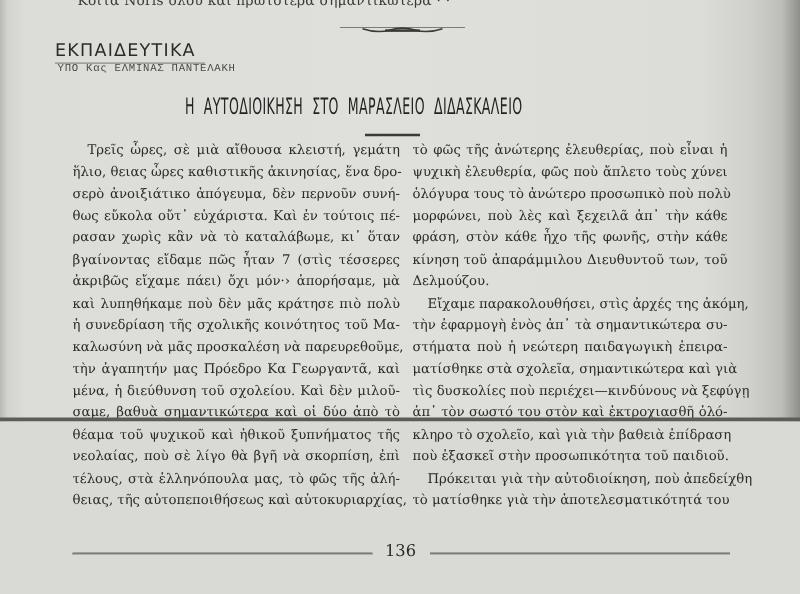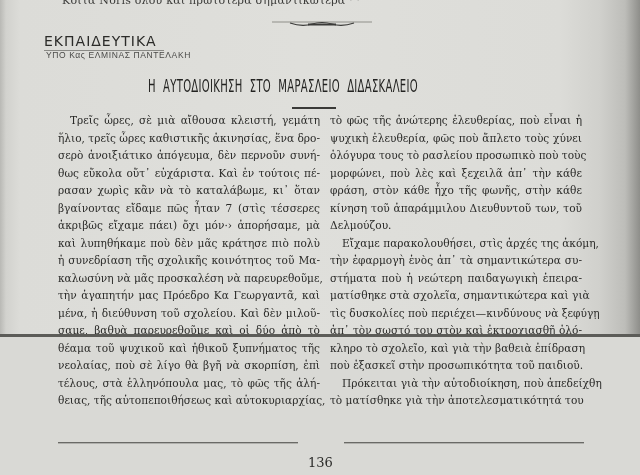--- a/index.html
+++ b/index.html
@@ -21,21 +21,21 @@
   .ornament {
     position:absolute; left:272px; top:20px; width:100px; height:8px;
   }
   .section {
     position:absolute; left:44px; top:33px;
     font-family:"DejaVu Sans", sans-serif; font-size:14px; letter-spacing:1px; color:#2b2b29;
     border-bottom:1px solid #8a8a86; padding-bottom:1px; width:120px;
   }
   .byline {
     position:absolute; left:46px; top:50px;
-    font-family:Liberation Sans, sans-serif; font-size:8.5px; letter-spacing:0.6px; color:#4a4a48;
+    font-family:Liberation Mono, monospace; font-size:8.5px; letter-spacing:0.6px; color:#4a4a48;
   }
   .title {
     position:absolute; left:148px; top:75px;
     font-family:"DejaVu Sans Condensed","DejaVu Sans", sans-serif; font-size:18px; font-weight:normal;
     letter-spacing:0.5px; word-spacing:6px; color:#232321;
     transform:scaleX(0.62); transform-origin:left top; white-space:nowrap;
   }
   .title-rule {
     position:absolute; left:292px; top:107px; width:44px; height:2px; background:#3a3a38;
   }
@@ -44,21 +44,21 @@
     font-size:10.6px; line-height:17.5px; color:#2a2a28;
     text-align:justify;
   }
   .col .line { display:block; white-space:nowrap; text-align-last:justify; height:17.5px; }
   .col .line.last { text-align-last:left; }
   .col .line.indent { padding-left:12px; }
   .col-left { left:58px; width:262px; }
   .col-right { left:330px; width:252px; }
   .footer-rule-left { position:absolute; left:58px; top:442px; width:240px; height:1px; background:#6a6a66; border-bottom:1px solid #b0b0ac; }
   .footer-rule-right { position:absolute; left:344px; top:442px; width:240px; height:1px; background:#6a6a66; border-bottom:1px solid #b0b0ac; }
-  .page-num { position:absolute; left:308px; top:434px; font-size:13px; color:#2a2a28;margin-top:21px; }
+  .page-num { position:absolute; left:308px; top:434px; font-size:13px; color:#2a2a28; }
   .bottom-shadow { position:absolute; left:0; bottom:0; width:640px; height:3px; background:#5c5c58; }
 </style>
 </head>
 <body>
 
 <div class="page">
 
   <div class="top-cut">Κοιτα Νοris ολου και πρωτοτερα σημαντικωτερα · ·</div>
 
   <svg class="ornament" viewBox="0 0 100 8">
@@ -68,42 +68,42 @@
   </svg>
 
   <div class="section">ΕΚΠΑΙΔΕΥΤΙΚΑ</div>
   <div class="byline">ΥΠΟ Κας ΕΛΜΙΝΑΣ ΠΑΝΤΕΛΑΚΗ</div>
 
   <div class="title">Η ΑΥΤΟΔΙΟΙΚΗΣΗ ΣΤΟ ΜΑΡΑΣΛΕΙΟ ΔΙΔΑΣΚΑΛΕΙΟ</div>
   <div class="title-rule"></div>
 
   <div class="col col-left">
     <span class="line indent">Τρεῖς ὧρες, σὲ μιὰ αἴθουσα κλειστή, γεμάτη</span>
-    <span class="line">ἥλιο, τρεῖς ὧρες καθιστικῆς ἀκινησίας, ἕνα δρο-</span>
+    <span class="line">ἥλιο, θειας ὧρες καθιστικῆς ἀκινησίας, ἕνα δρο-</span>
     <span class="line">σερὸ ἀνοιξιάτικο ἀπόγευμα, δὲν περνοῦν συνή-</span>
     <span class="line">θως εὔκολα οὔτ᾿ εὐχάριστα. Καὶ ἐν τούτοις πέ-</span>
     <span class="line">ρασαν χωρὶς κἂν νὰ τὸ καταλάβωμε, κι᾿ ὅταν</span>
     <span class="line">βγαίνοντας εἴδαμε πῶς ἦταν 7 (στὶς τέσσερες</span>
     <span class="line">ἀκριβῶς εἴχαμε πάει) ὄχι μόν·› ἀπορήσαμε, μὰ</span>
     <span class="line">καὶ λυπηθήκαμε ποὺ δὲν μᾶς κράτησε πιὸ πολὺ</span>
     <span class="line">ἡ συνεδρίαση τῆς σχολικῆς κοινότητος τοῦ Μα-</span>
     <span class="line">καλωσύνη νὰ μᾶς προσκαλέση νὰ παρευρεθοῦμε,</span>
     <span class="line">τὴν ἀγαπητήν μας Πρόεδρο Κα Γεωργαντᾶ, καὶ</span>
     <span class="line">μένα, ἡ διεύθυνση τοῦ σχολείου. Καὶ δὲν μιλοῦ-</span>
-    <span class="line">σαμε, βαθυὰ παρευρεθοῦμε καὶ οἱ δύο ἀπὸ τὸ</span>
+    <span class="line">σαμε, βαθυὰ σημαντικώτερα καὶ οἱ δύο ἀπὸ τὸ</span>
     <span class="line">θέαμα τοῦ ψυχικοῦ καὶ ἠθικοῦ ξυπνήματος τῆς</span>
     <span class="line">νεολαίας, ποὺ σὲ λίγο θὰ βγῆ νὰ σκορπίση, ἐπὶ</span>
     <span class="line">τέλους, στὰ ἑλληνόπουλα μας, τὸ φῶς τῆς ἀλή-</span>
     <span class="line">θειας, τῆς αὐτοπεποιθήσεως καὶ αὐτοκυριαρχίας,</span>
   </div>
 
   <div class="col col-right">
     <span class="line">τὸ φῶς τῆς ἀνώτερης ἐλευθερίας, ποὺ εἶναι ἡ</span>
     <span class="line">ψυχικὴ ἐλευθερία, φῶς ποὺ ἄπλετο τοὺς χύνει</span>
-    <span class="line">ὁλόγυρα τους τὸ ρασλείου προσωπικὸ ποὺ τοὺς</span>
+    <span class="line">ὁλόγυρα τους τὸ ἀνώτερο προσωπικὸ ποὺ πολὺ</span>
     <span class="line">μορφώνει, ποὺ λὲς καὶ ξεχειλᾶ ἀπ᾿ τὴν κάθε</span>
     <span class="line">φράση, στὸν κάθε ἦχο τῆς φωνῆς, στὴν κάθε</span>
     <span class="line">κίνηση τοῦ ἀπαράμμιλου Διευθυντοῦ των, τοῦ</span>
     <span class="line last">Δελμούζου.</span>
     <span class="line indent">Εἴχαμε παρακολουθήσει, στὶς ἀρχές της ἀκόμη,</span>
     <span class="line">τὴν ἐφαρμογὴ ἑνὸς ἀπ᾿ τὰ σημαντικώτερα συ-</span>
     <span class="line">στήματα ποὺ ἡ νεώτερη παιδαγωγικὴ ἐπειρα-</span>
     <span class="line">ματίσθηκε στὰ σχολεῖα, σημαντικώτερα καὶ γιὰ</span>
     <span class="line">τὶς δυσκολίες ποὺ περιέχει—κινδύνους νὰ ξεφύγῃ</span>
     <span class="line">ἀπ᾿ τὸν σωστό του στὸν καὶ ἐκτροχιασθῆ ὁλό-</span>

